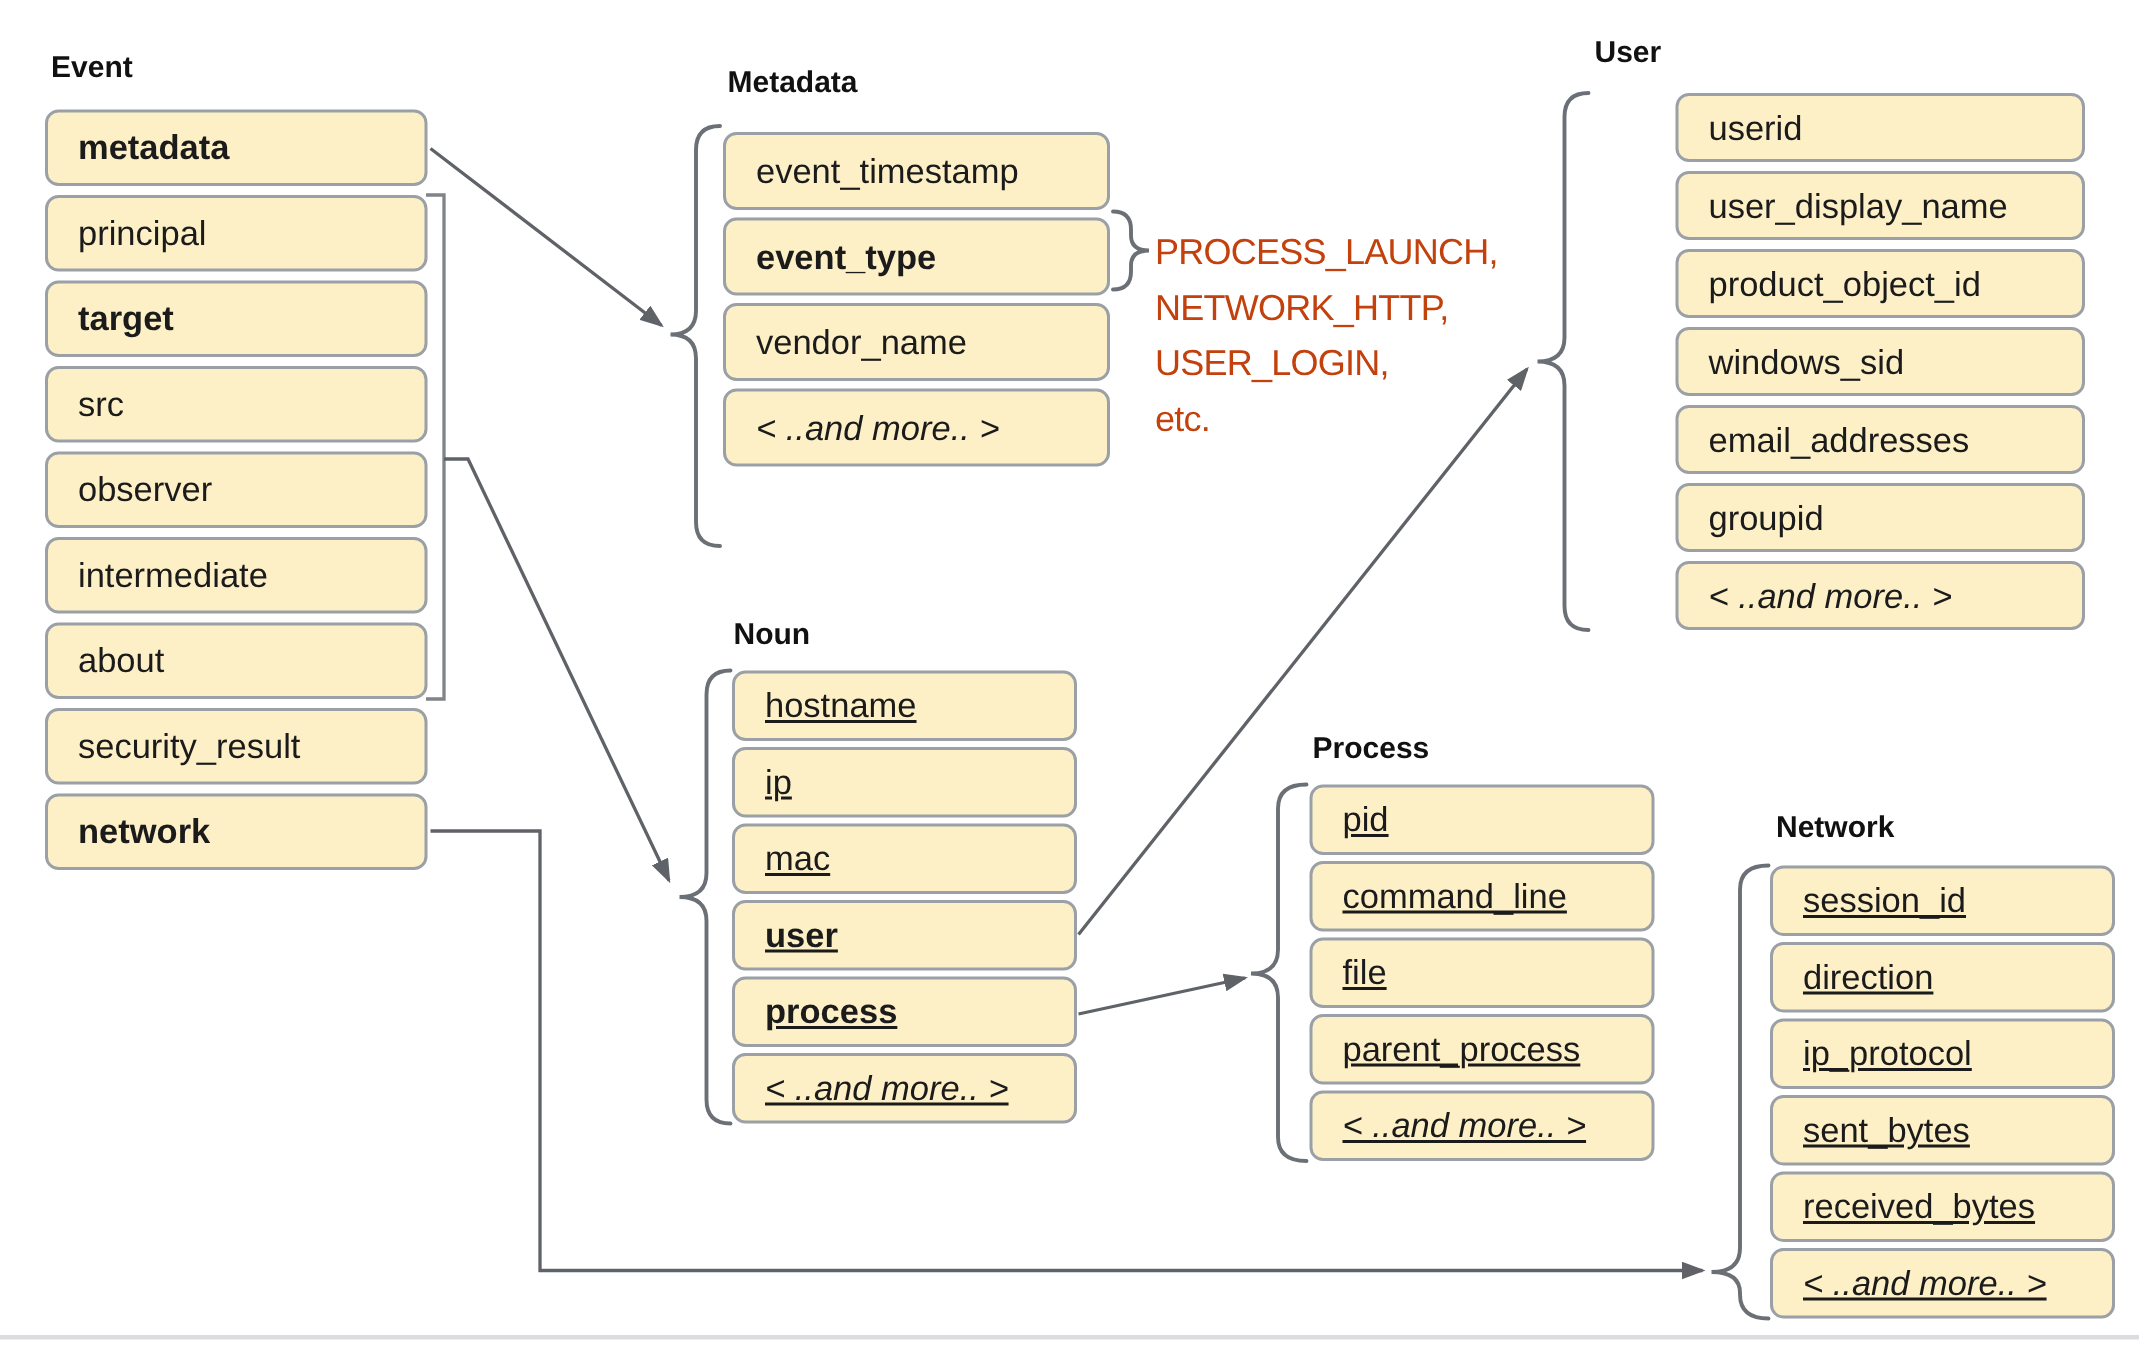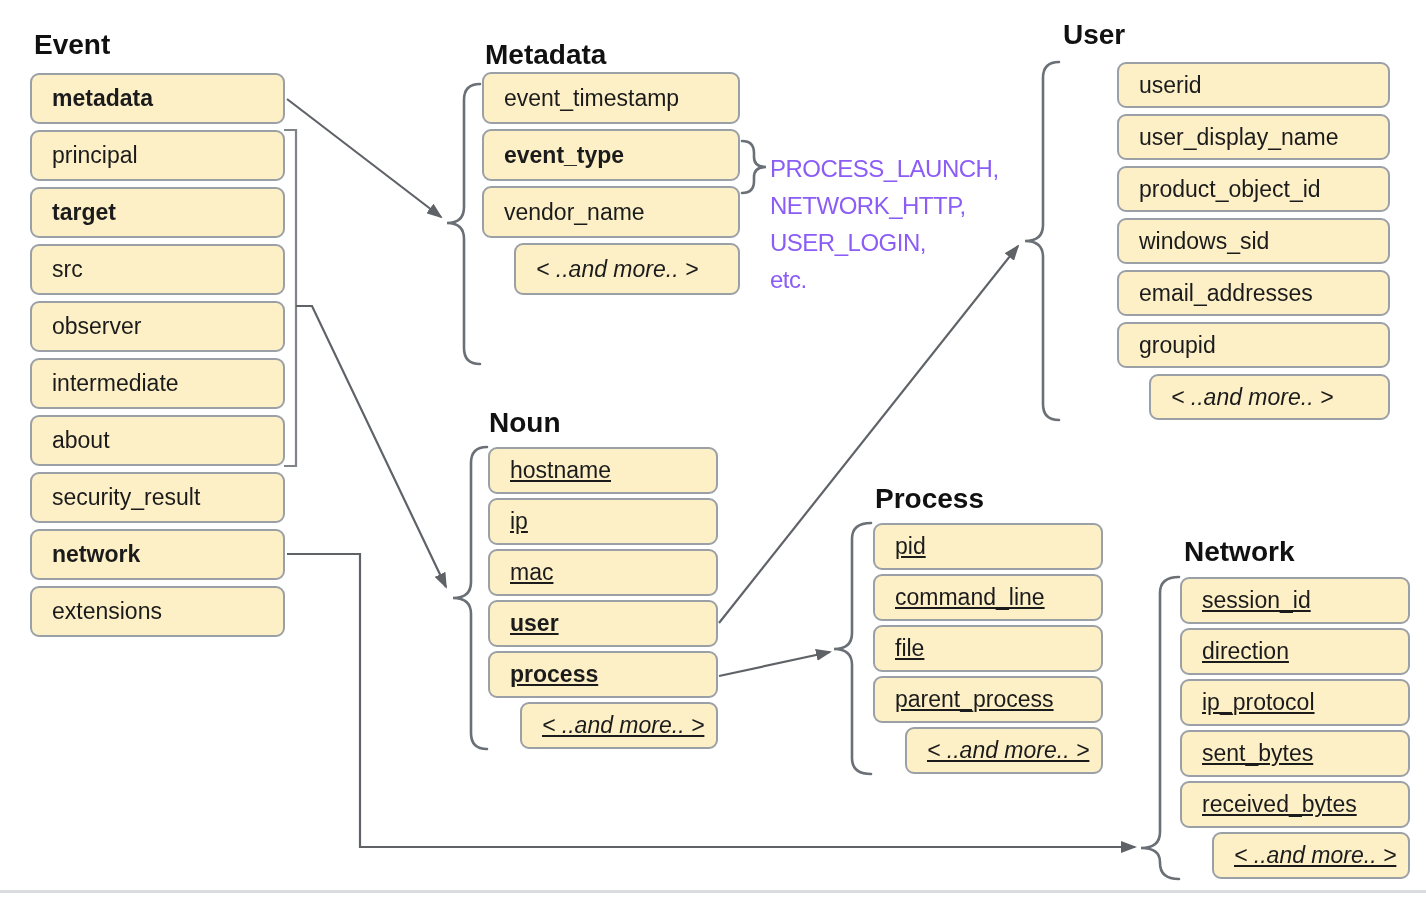--- a/index.html
+++ b/index.html
@@ -2,32 +2,32 @@
 <html><head>
 <meta charset="utf-8">
 <style>
   html,body{margin:0;padding:0;background:#fff;}
   .stage{position:relative;width:1426px;height:901px;background:#ffffff;overflow:hidden;
          font-family:"Liberation Sans", sans-serif;}
   svg.connectors{position:absolute;left:0;top:0;z-index:1;}
   .brace{fill:none;stroke:#6b7076;stroke-width:2.6;stroke-linecap:round;}
   .bracket{fill:none;stroke:#808488;stroke-width:2.2;}
   .arrow{fill:none;stroke:#5f6368;stroke-width:2.2;}
-  .gtitle{position:absolute;z-index:2;font-size:28px;font-weight:700;color:#111;line-height:30px;white-space:nowrap;}
+  .gtitle{position:absolute;z-index:2;font-size:20px;font-weight:700;color:#111;line-height:30px;white-space:nowrap;}
   .group{position:absolute;z-index:2;display:flex;flex-direction:column;}
   .box{box-sizing:border-box;background:#fdf0c7;border:2px solid #9aa0a6;border-radius:9px;
        display:flex;align-items:center;padding-left:20px;font-size:23px;color:#1b1b1b;white-space:nowrap;}
   .b{font-weight:700;}
-  .i{font-style:italic;margin-left:32px;}
+  .i{font-style:italic;}
   .g-event .box{height:51px;margin-bottom:6px;}
   .g-meta .box{height:52px;margin-bottom:5px;}
   .g-user .box{height:46px;margin-bottom:6px;}
   .g-noun .box,.g-proc .box,.g-net .box{height:47px;margin-bottom:4px;text-decoration:underline;}
   .annotation{position:absolute;z-index:2;left:770px;top:150px;font-size:24px;line-height:37px;
-              letter-spacing:-0.5px;color:#8b5cf6;white-space:nowrap;}
+              letter-spacing:-0.5px;color:#c2410c;white-space:nowrap;}
   .divider{position:absolute;z-index:0;left:0;top:890px;width:1426px;height:3px;background:#dadce0;}
 </style>
 </head>
 <body>
 
 <div class="stage">
 
   <svg class="connectors" width="1426" height="901" viewBox="0 0 1426 901">
     <defs>
       <marker id="ah" markerWidth="16" markerHeight="12" refX="14" refY="6" orient="auto" markerUnits="userSpaceOnUse">
@@ -62,24 +62,23 @@
   <div class="group g-event" style="left:30px;top:73px;width:255px">
     <div class="box b">metadata</div>
     <div class="box">principal</div>
     <div class="box b">target</div>
     <div class="box">src</div>
     <div class="box">observer</div>
     <div class="box">intermediate</div>
     <div class="box">about</div>
     <div class="box">security_result</div>
     <div class="box b">network</div>
-    <div class="box">extensions</div>
   </div>
 
-  <div class="group g-meta" style="left:482px;top:72px;width:258px">
+  <div class="group g-meta" style="left:482px;top:88px;width:258px">
     <div class="box">event_timestamp</div>
     <div class="box b">event_type</div>
     <div class="box">vendor_name</div>
     <div class="box i">&lt; ..and more.. &gt;</div>
   </div>
 
   <div class="annotation">
     <div>PROCESS_LAUNCH,</div>
     <div>NETWORK_HTTP,</div>
     <div>USER_LOGIN,</div>

